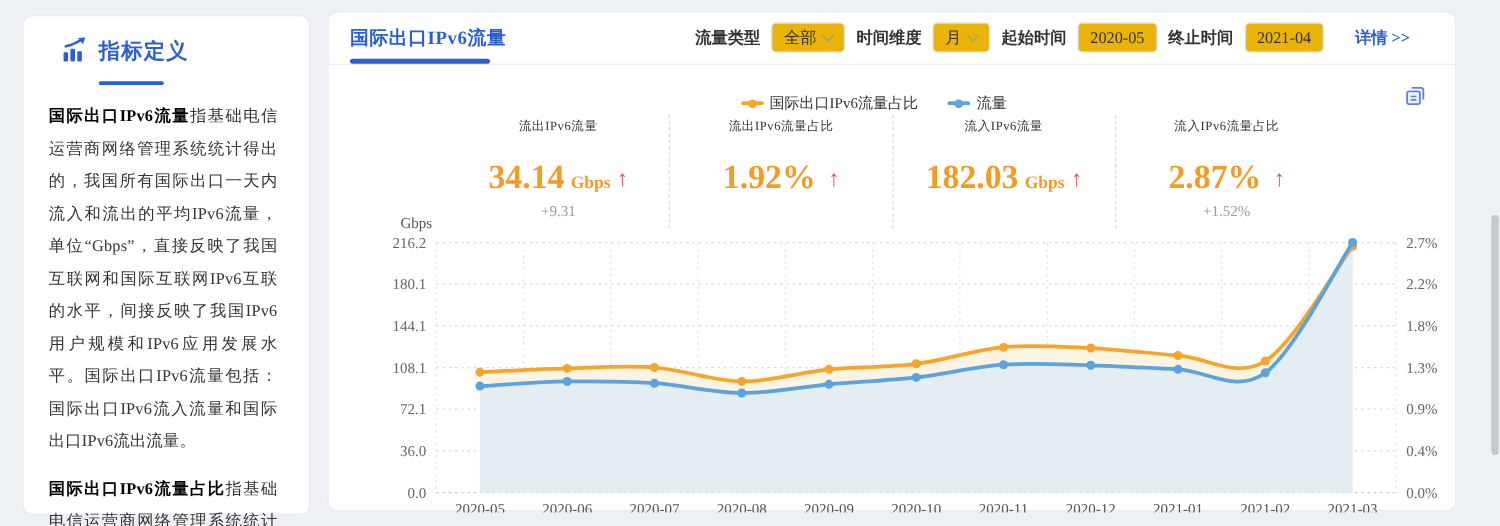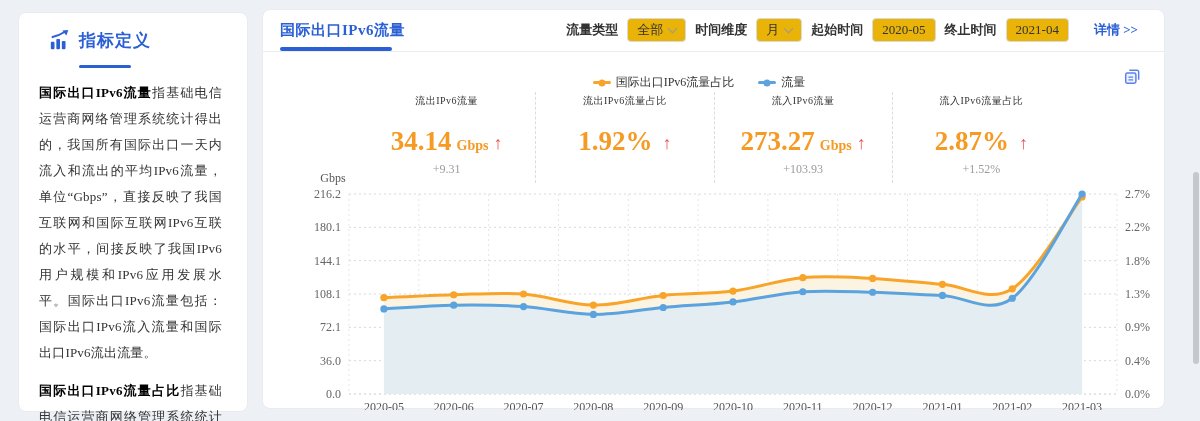--- a/index.html
+++ b/index.html
@@ -18,21 +18,21 @@
   .sb-bar{width:52px;height:3px;background:#2a5fd6;border-radius:2px;margin:13px 0 12px 40px}
   .sb-text p{margin:0 12px 12px 0;font-size:13px;line-height:26px;text-align:justify;color:#333;letter-spacing:.2px}
   .sb-text b{color:#000}
 
   
   .main{left:262px;top:9px;width:903px;height:400px}
   .m-head{position:absolute;left:0;top:0;width:100%;height:41px;border-bottom:1px solid #ececec}
   .m-tab{position:absolute;left:17px;top:11px;font-size:15px;font-weight:bold;color:#2a5fd6;letter-spacing:.5px;cursor:pointer}
   .m-tab-bar{position:absolute;left:17px;top:37px;width:112px;height:4px;background:#2a5fd6;border-radius:2px}
 
-  .filters{position:absolute;right:26px;top:8px;display:flex;align-items:center;gap:9px;font-size:13px;white-space:nowrap}
+  .filters{position:absolute;right:36px;top:8px;display:flex;align-items:center;gap:9px;font-size:13px;white-space:nowrap}
   .f-label{font-weight:bold;color:#333}
   .f-box{height:24px;border:1px solid #d9d9d9;border-radius:4px;display:flex;align-items:center;justify-content:center;
          padding:0 9px;background:#eab308;color:#333;cursor:pointer;box-sizing:border-box}
   .chev{width:6px;height:6px;border-right:1.3px solid #999;border-bottom:1.3px solid #999;
         transform:rotate(45deg);margin:-3px 0 0 6px}
   .detail{color:#2a5fd6;font-weight:bold;margin-left:16px;cursor:pointer}
 
   .legend{position:absolute;left:86px;top:64px;width:700px;display:flex;justify-content:center;gap:24px;
           font-size:12px;color:#333;align-items:center}
   .lg{display:flex;align-items:center;gap:5px;cursor:pointer}
@@ -129,25 +129,24 @@
         <div class="s-title">流出IPv6流量占比</div>
         <div class="s-row">
             <span class="s-val">1.92%</span>
             <span class="s-unit"></span>
             <span class="s-arrow">↑</span>
           </div>
       </div>
       <div class="stat">
         <div class="s-title">流入IPv6流量</div>
         <div class="s-row">
-            <span class="s-val">273.27</span>
+            <span class="s-val">182.03</span>
             <span class="s-unit">Gbps</span>
             <span class="s-arrow">↑</span>
           </div>
-        <div class="s-change">+103.93</div>
       </div>
       <div class="stat">
         <div class="s-title">流入IPv6流量占比</div>
         <div class="s-row">
             <span class="s-val">2.87%</span>
             <span class="s-unit"></span>
             <span class="s-arrow">↑</span>
           </div>
         <div class="s-change">+1.52%</div>
       </div>

